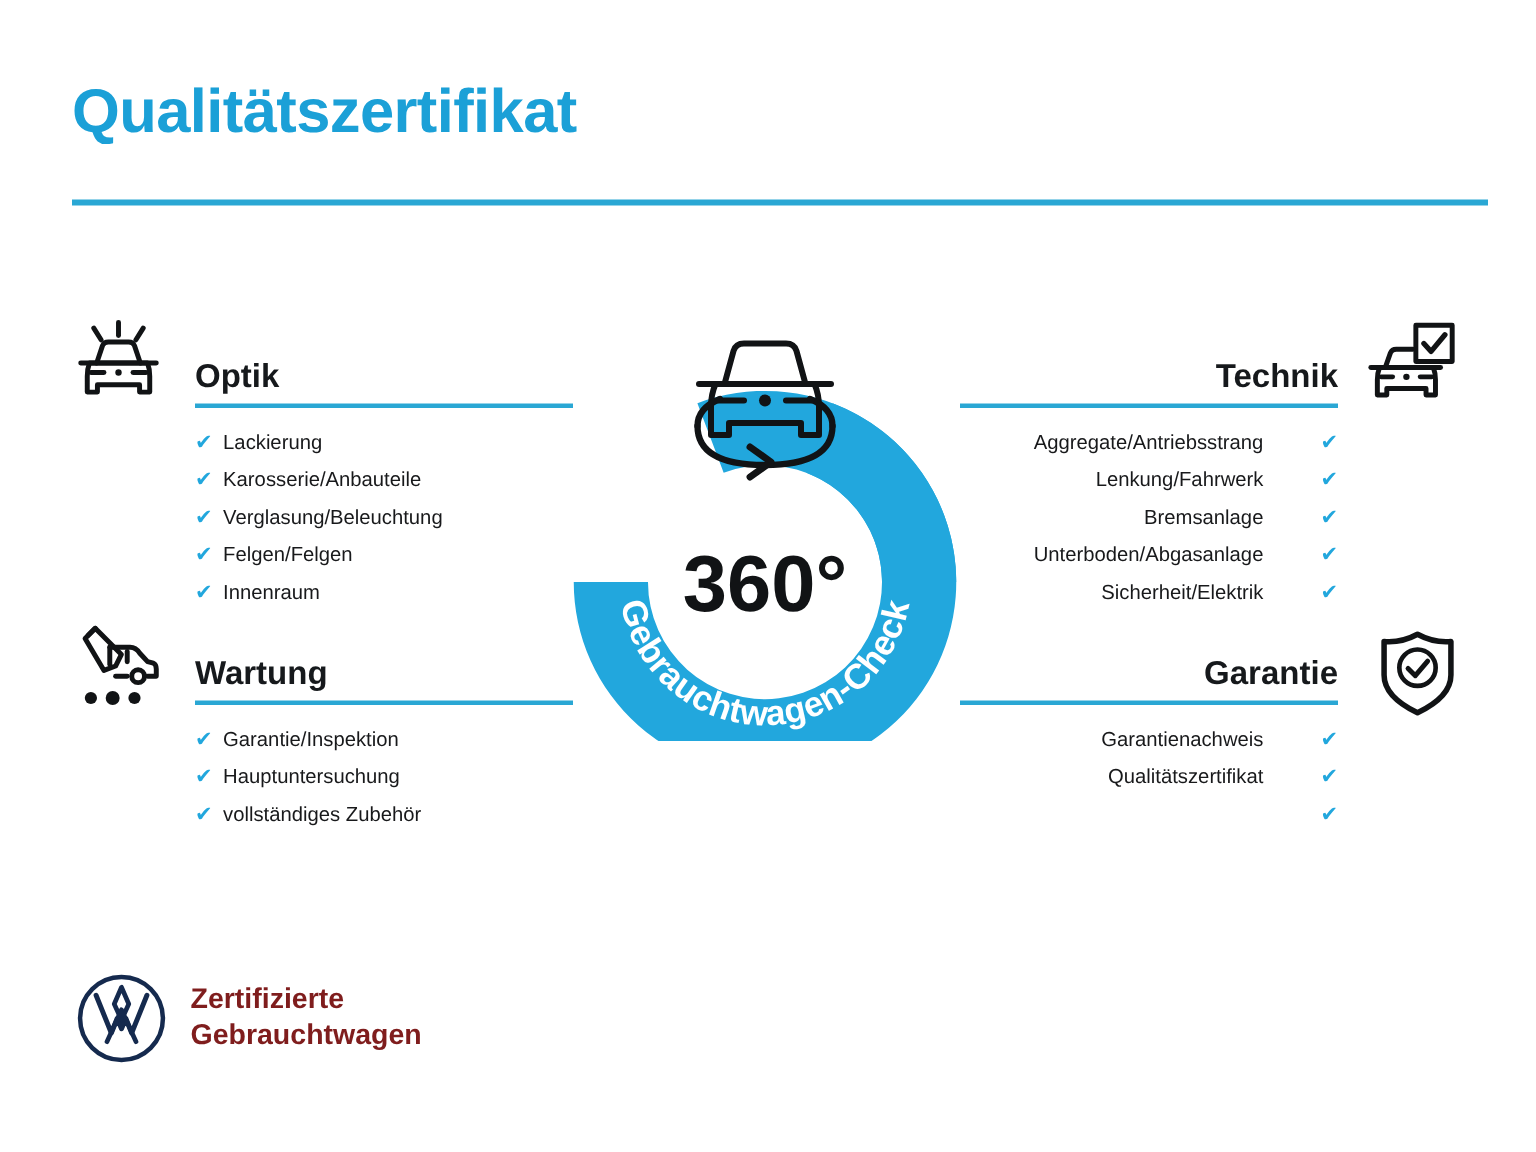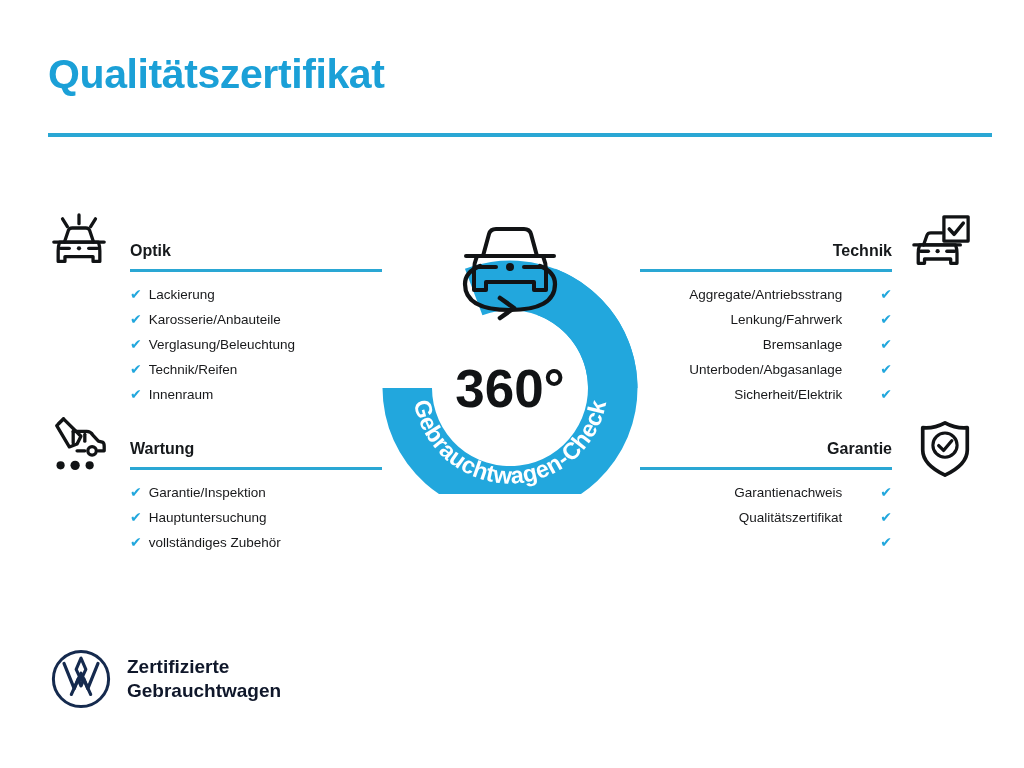--- a/index.html
+++ b/index.html
@@ -41,21 +41,21 @@
 
   
   .section {
     position: absolute;
   }
   .section-head {
     position: relative;
     height: 34px;
   }
   .section-title {
-    font-size: 16px;
+    font-size: 22px;
     font-weight: bold;
     color: #16191c;
     line-height: 26px;
     white-space: nowrap;
   }
   .section-rule {
     position: absolute;
     left: 0;
     right: 0;
     bottom: 0;
@@ -140,21 +140,21 @@
     display: flex;
     align-items: center;
     gap: 15px;
   }
   #vw-mark { width: 62px; height: 62px; }
   #vw-mark svg { display: block; width: 100%; height: 100%; }
   .lockup-text {
     font-size: 19px;
     font-weight: bold;
     line-height: 24px;
-    color: #0f172a;
+    color: #7f1d1d;
     white-space: nowrap;
   }
 </style>
 </head>
 <body>
 
 <div class="page-title">Qualitätszertifikat</div>
 <div class="title-rule"></div>
 
 <div class="side-icon" id="icon-optik">
@@ -232,21 +232,21 @@
     <li>
       <span class="check">✔</span>
       <span>Karosserie/Anbauteile</span>
     </li>
     <li>
       <span class="check">✔</span>
       <span>Verglasung/Beleuchtung</span>
     </li>
     <li>
       <span class="check">✔</span>
-      <span>Technik/Reifen</span>
+      <span>Felgen/Felgen</span>
     </li>
     <li>
       <span class="check">✔</span>
       <span>Innenraum</span>
     </li>
   </ul>
 </div>
 
 <div class="section col-left" id="sec-wartung">
   <div class="section-head">

